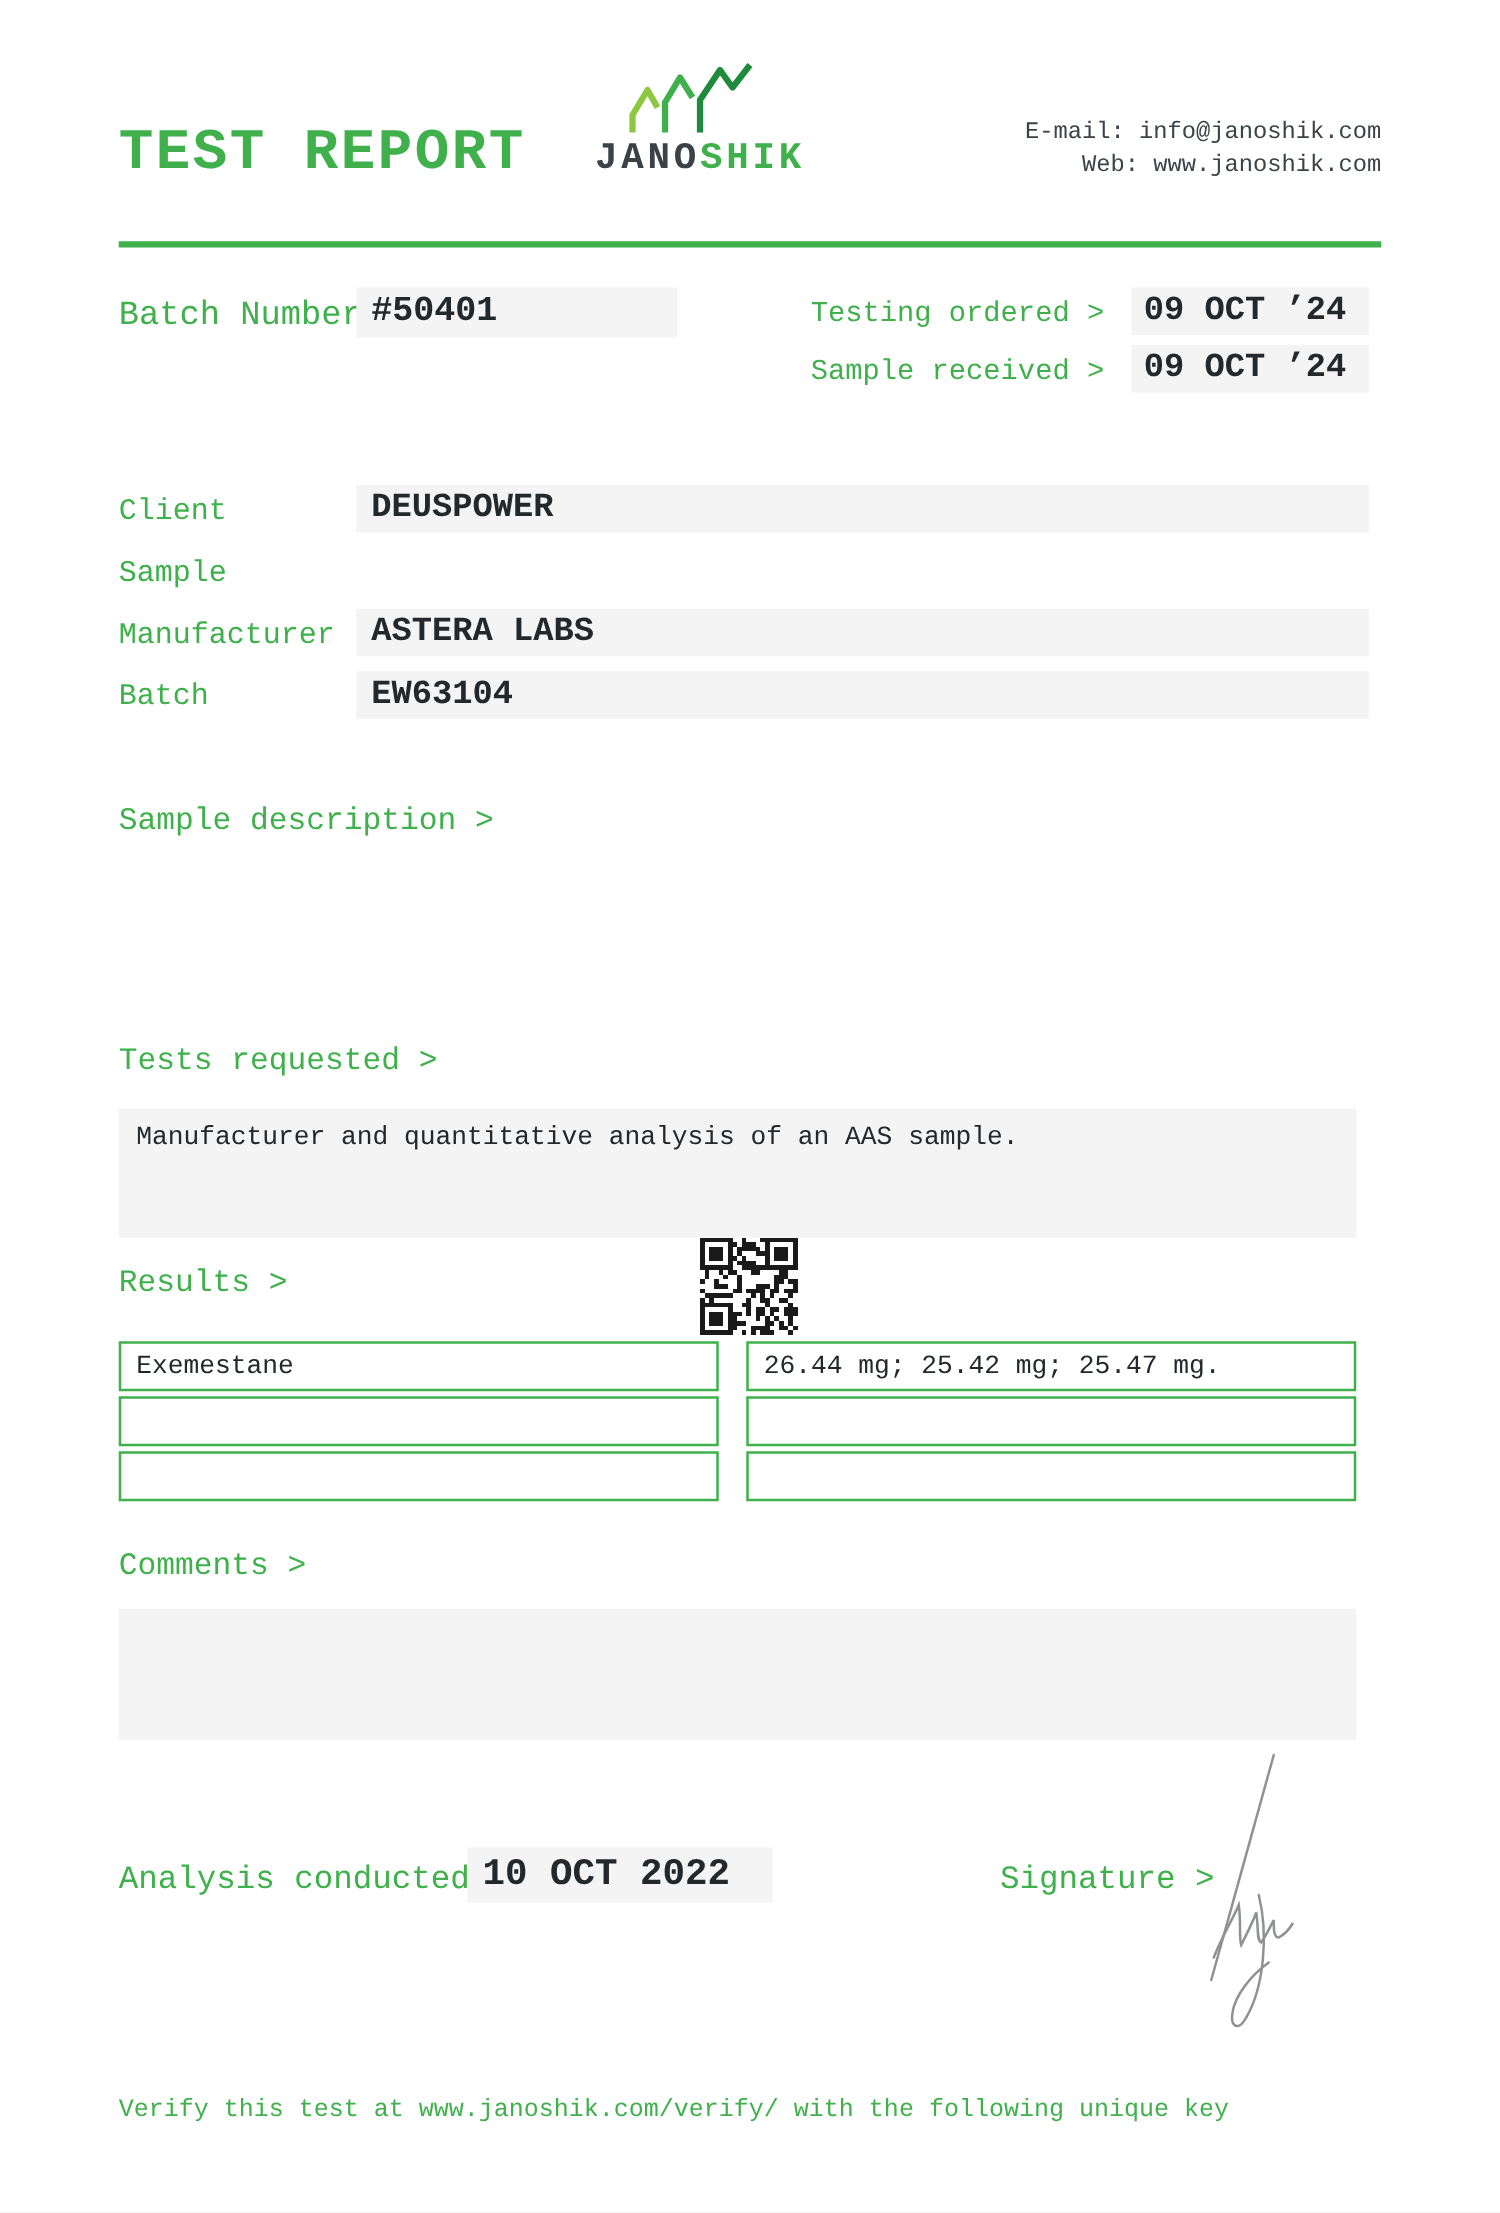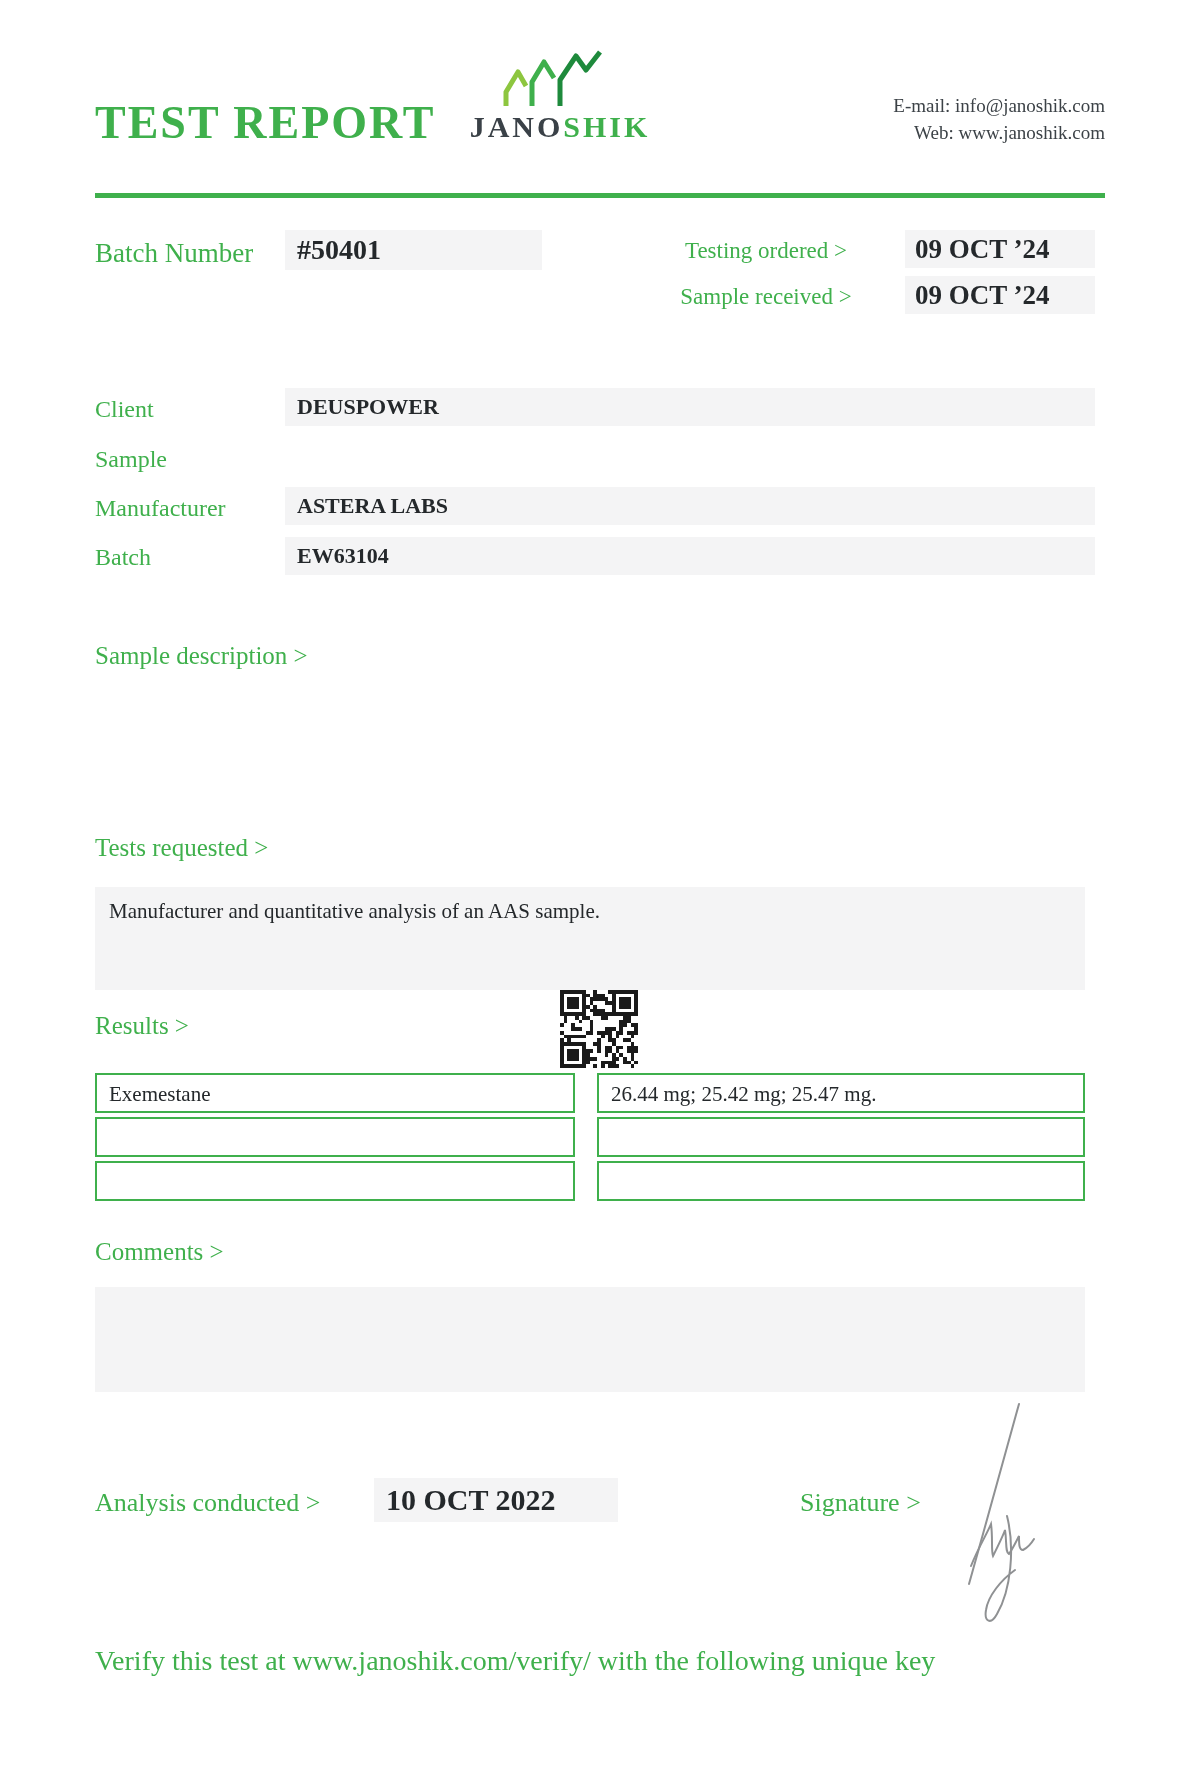--- a/index.html
+++ b/index.html
@@ -1,42 +1,42 @@
 <!DOCTYPE html>
 <html style="--green: #3fb04c; --dark: #24282b; --graybox: #f4f4f5; --logo-dark: #3a4147; --contact: #3c4247; --signature: #8f9193;"><head>
 <meta charset="utf-8">
 <style>
   html,body{margin:0;padding:0;background:#e9e9e9;}
   #page{
     position:relative;width:1200px;height:1770px;margin:0 auto;
     background:#ffffff;overflow:hidden;
-    font-family:Liberation Serif, serif;
+    font-family:Liberation Mono, monospace;
     color:#24282b;
   }
   .abs{position:absolute;}
   .graybox{background:var(--graybox);}
   .val{font-weight:bold;color:var(--dark);}
   .page-title{font-size:46px;font-weight:600;letter-spacing:2px;color:var(--green);}
   .logo-text{font-size:30px;font-weight:bold;letter-spacing:3px;color:var(--logo-dark);}
   .logo-text .shik{color:var(--green);}
   .contact{font-size:19px;color:var(--contact);text-align:right;line-height:27px;}
   .rule{background:var(--green);}
   .task-label{font-size:27px;color:var(--green);}
   .task-value{font-size:28px;line-height:40px;padding-left:12px;}
   .date-label{font-size:23px;color:var(--green);text-align:center;}
   .date-value{font-size:27px;line-height:38px;padding-left:10px;}
   .info-label{font-size:24px;color:var(--green);}
-  .info-value{font-size:22px;line-height:38px;padding-left:12px;}
+  .info-value{font-size:27px;line-height:38px;padding-left:12px;}
   .section-heading{font-size:25px;color:var(--green);}
   .box-text{font-size:21px;color:var(--dark);padding:12px 14px;}
   .tcell{border:2px solid var(--green);background:#fff;font-size:21px;line-height:38px;
          padding-left:12px;box-sizing:border-box;color:var(--dark);}
   .analysis-label{font-size:26px;color:var(--green);}
   .analysis-value{font-size:30px;line-height:44px;padding-left:12px;}
-  .verify{font-size:28px;color:var(--green);}
+  .verify{font-size:20px;color:var(--green);margin-top:32px;}
   .keybox{text-align:center;font-size:23px;font-weight:bold;line-height:46px;letter-spacing:1px;color:var(--dark);}
 </style>
 </head>
 <body>
 
 <div id="page">
 
   <div class="abs page-title" style="left:95px;top:96px;">TEST REPORT</div>
 
   <div class="abs" style="left:500px;top:50px;width:120px;height:58px;">

